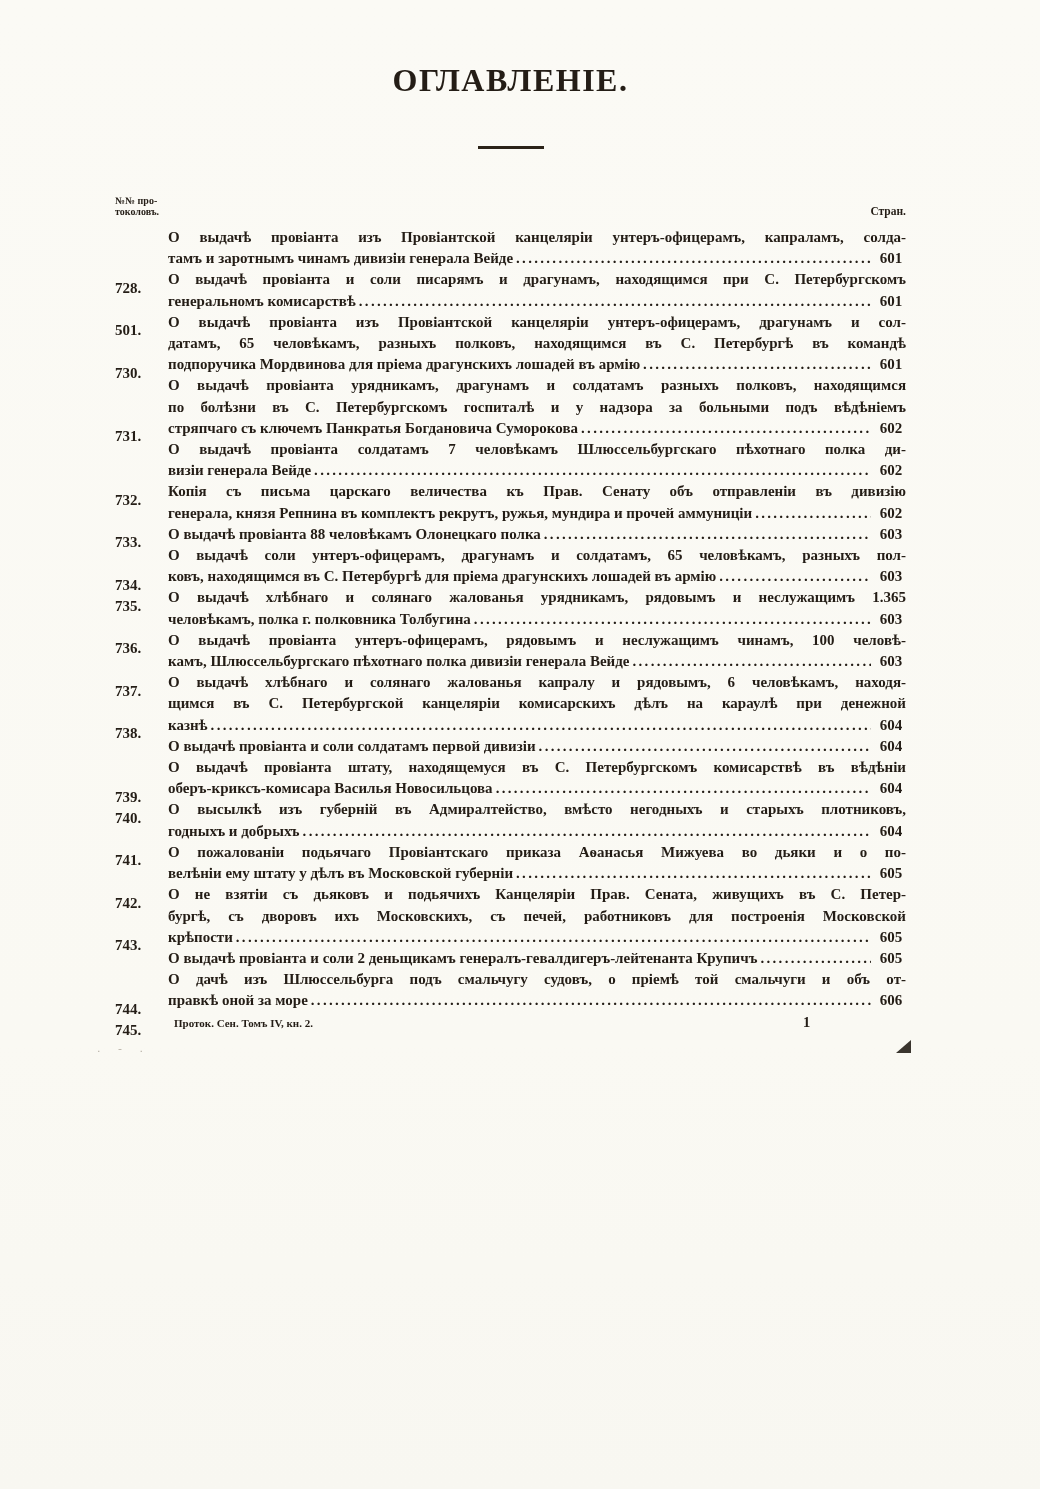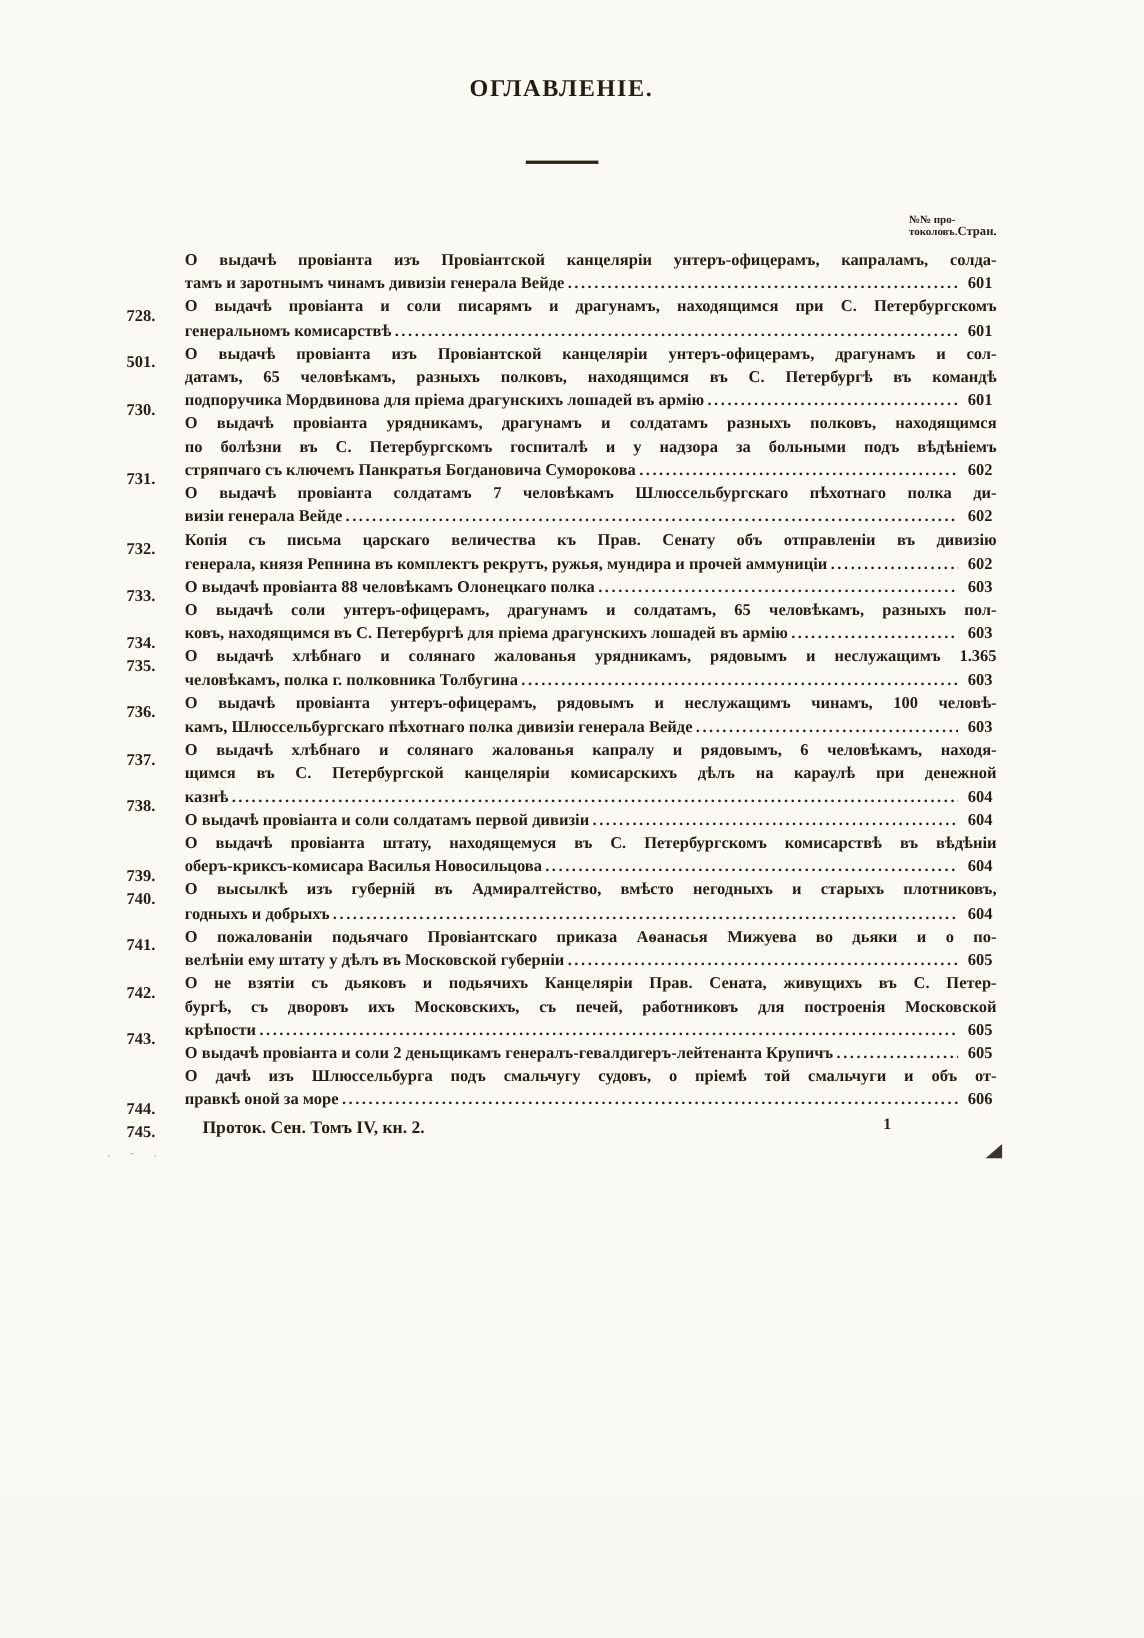--- a/index.html
+++ b/index.html
@@ -9,29 +9,29 @@
     background: #fbfaf5;
     font-family: "Liberation Serif", "DejaVu Serif", serif;
     color: #241d16;
   }
   .page { position: relative; width: 1040px; height: 1489px; overflow: hidden;
           background: linear-gradient(180deg, #fbfaf5 0%, #faf9f3 70%, #f8f7f1 100%); }
   .content { position: absolute; left: 115px; top: 0; width: 791px; }
 
   .title {
     margin: 60px 0 0 0;
-    font-size: 22px; font-weight: bold;
+    font-size: 32px; font-weight: bold;
     text-align: center; letter-spacing: 1.5px;
     line-height: 40px;
   }
   .rule { width: 66px; height: 0; border-top: 3px solid #2b2318; margin: 46px auto 0 auto; }
 
   .colhead {
     margin-top: 16px;
-    display: flex; justify-content: flex-end; align-items: flex-end;
+    display: flex; justify-content: space-between; align-items: flex-end;
     font-weight: bold;
   }
   .colhead-left { font-size: 10px; line-height: 11px; }
   .colhead-right { font-size: 11.5px; margin-top: 40px; }
 
   .entries { margin-top: 10px; }
   .entry {
     position: relative;
     padding-left: 53px;
     font-size: 15px; line-height: 21.2px; font-weight: bold;
@@ -45,21 +45,21 @@
     overflow: hidden; white-space: nowrap;
     margin: 0 5px 0 3px;
     letter-spacing: 2.3px;
   }
   .leader::after {
     content: "......................................................................................................................................................";
   }
   .pg { flex: 0 0 auto; min-width: 30px; text-align: center; }
 
   .footer { position: relative; margin-top: 2px; height: 24px; font-weight: bold; }
-  .footer-sig { position: absolute; left: 69px; top: 3px; font-size: 16px; }
+  .footer-sig { position: absolute; left: 59px; top: 3px; font-size: 11px; }
   .footer-page { position: absolute; left: 688px; top: 0; font-size: 14.5px; }
 
   .artifact-corner {
     position: absolute; left: 896px; top: 1040px;
     width: 0; height: 0;
     border-left: 15px solid transparent;
     border-bottom: 13px solid #3a352e;
   }
   .artifact-specks {
     position: absolute; left: 97px; top: 1042px;

